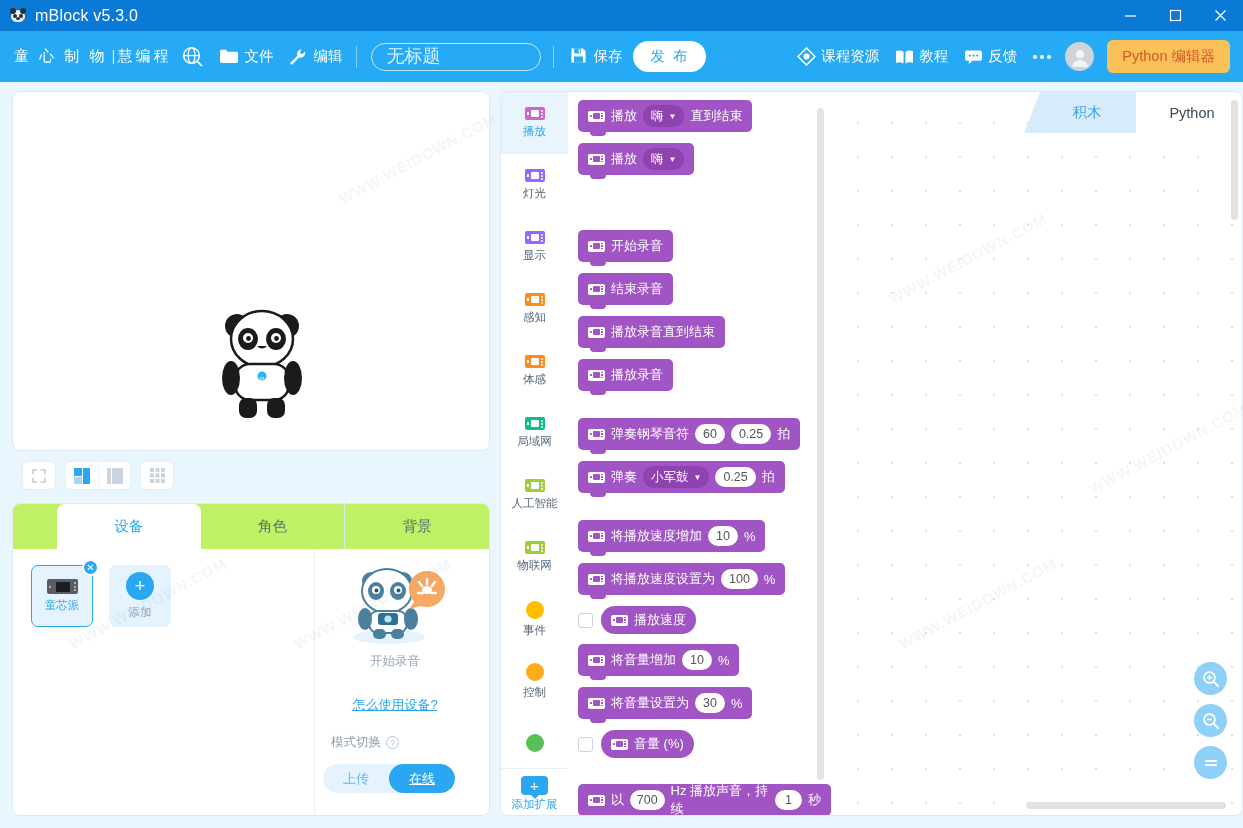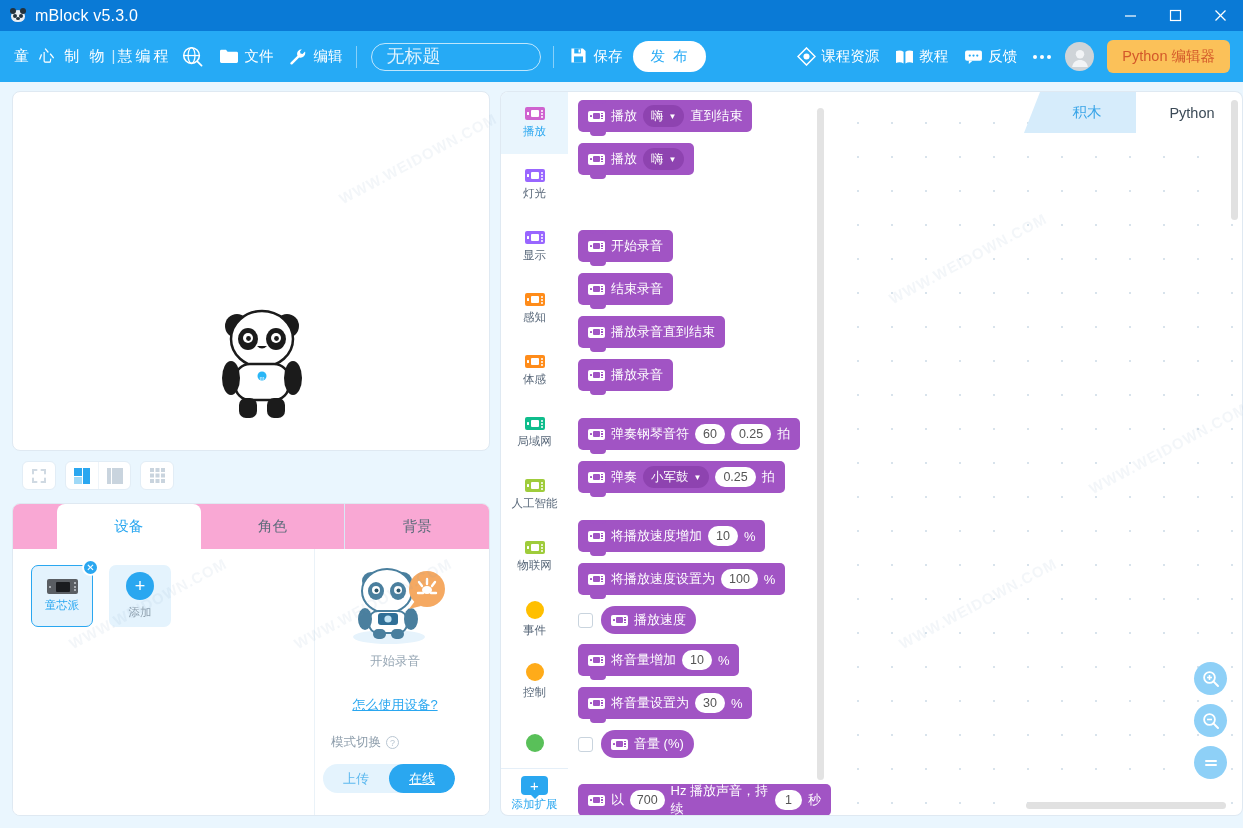--- a/index.html
+++ b/index.html
@@ -92,21 +92,21 @@
   .run-ctrls { position:absolute; right:22px; top:459px; display:flex; gap:13px; }
   .circ { width:31px;height:31px;border-radius:50%;display:flex;align-items:center;justify-content:center;cursor:pointer; }
   .circ.stop { background:#f8756a; }
   .circ.go { background:#25cb6b; }
 
   
   .bl-panel {
     position:absolute; left:12px; top:503px; width:478px; height:313px;
     background:#fff; border-radius:8px 8px 8px 8px; border:1px solid #dfe9f2; overflow:hidden;
   }
-  .bl-tabs { display:flex; height:45px; background:#f9a8d4;padding-left:44px; }
+  .bl-tabs { display:flex; height:45px; background:#bef264;padding-left:44px; }
   .bl-tab {
     flex:1; display:flex; align-items:center; justify-content:center; font-size:14.5px;
     color:#5b6b7a; cursor:pointer; border-right:1px solid #d8e9f6;
   }
   .bl-tab.active {
     background:#fff; color:#2aa7f0; border-radius:8px 8px 0 0; border-right:none;
   }
   .bl-tab:last-child { border-right:none; }
   .bl-body { display:flex; height:268px; background:#fff; }
   .dev-col { width:462px; display:flex; padding:16px 0 0 18px; gap:16px; position:relative; }

